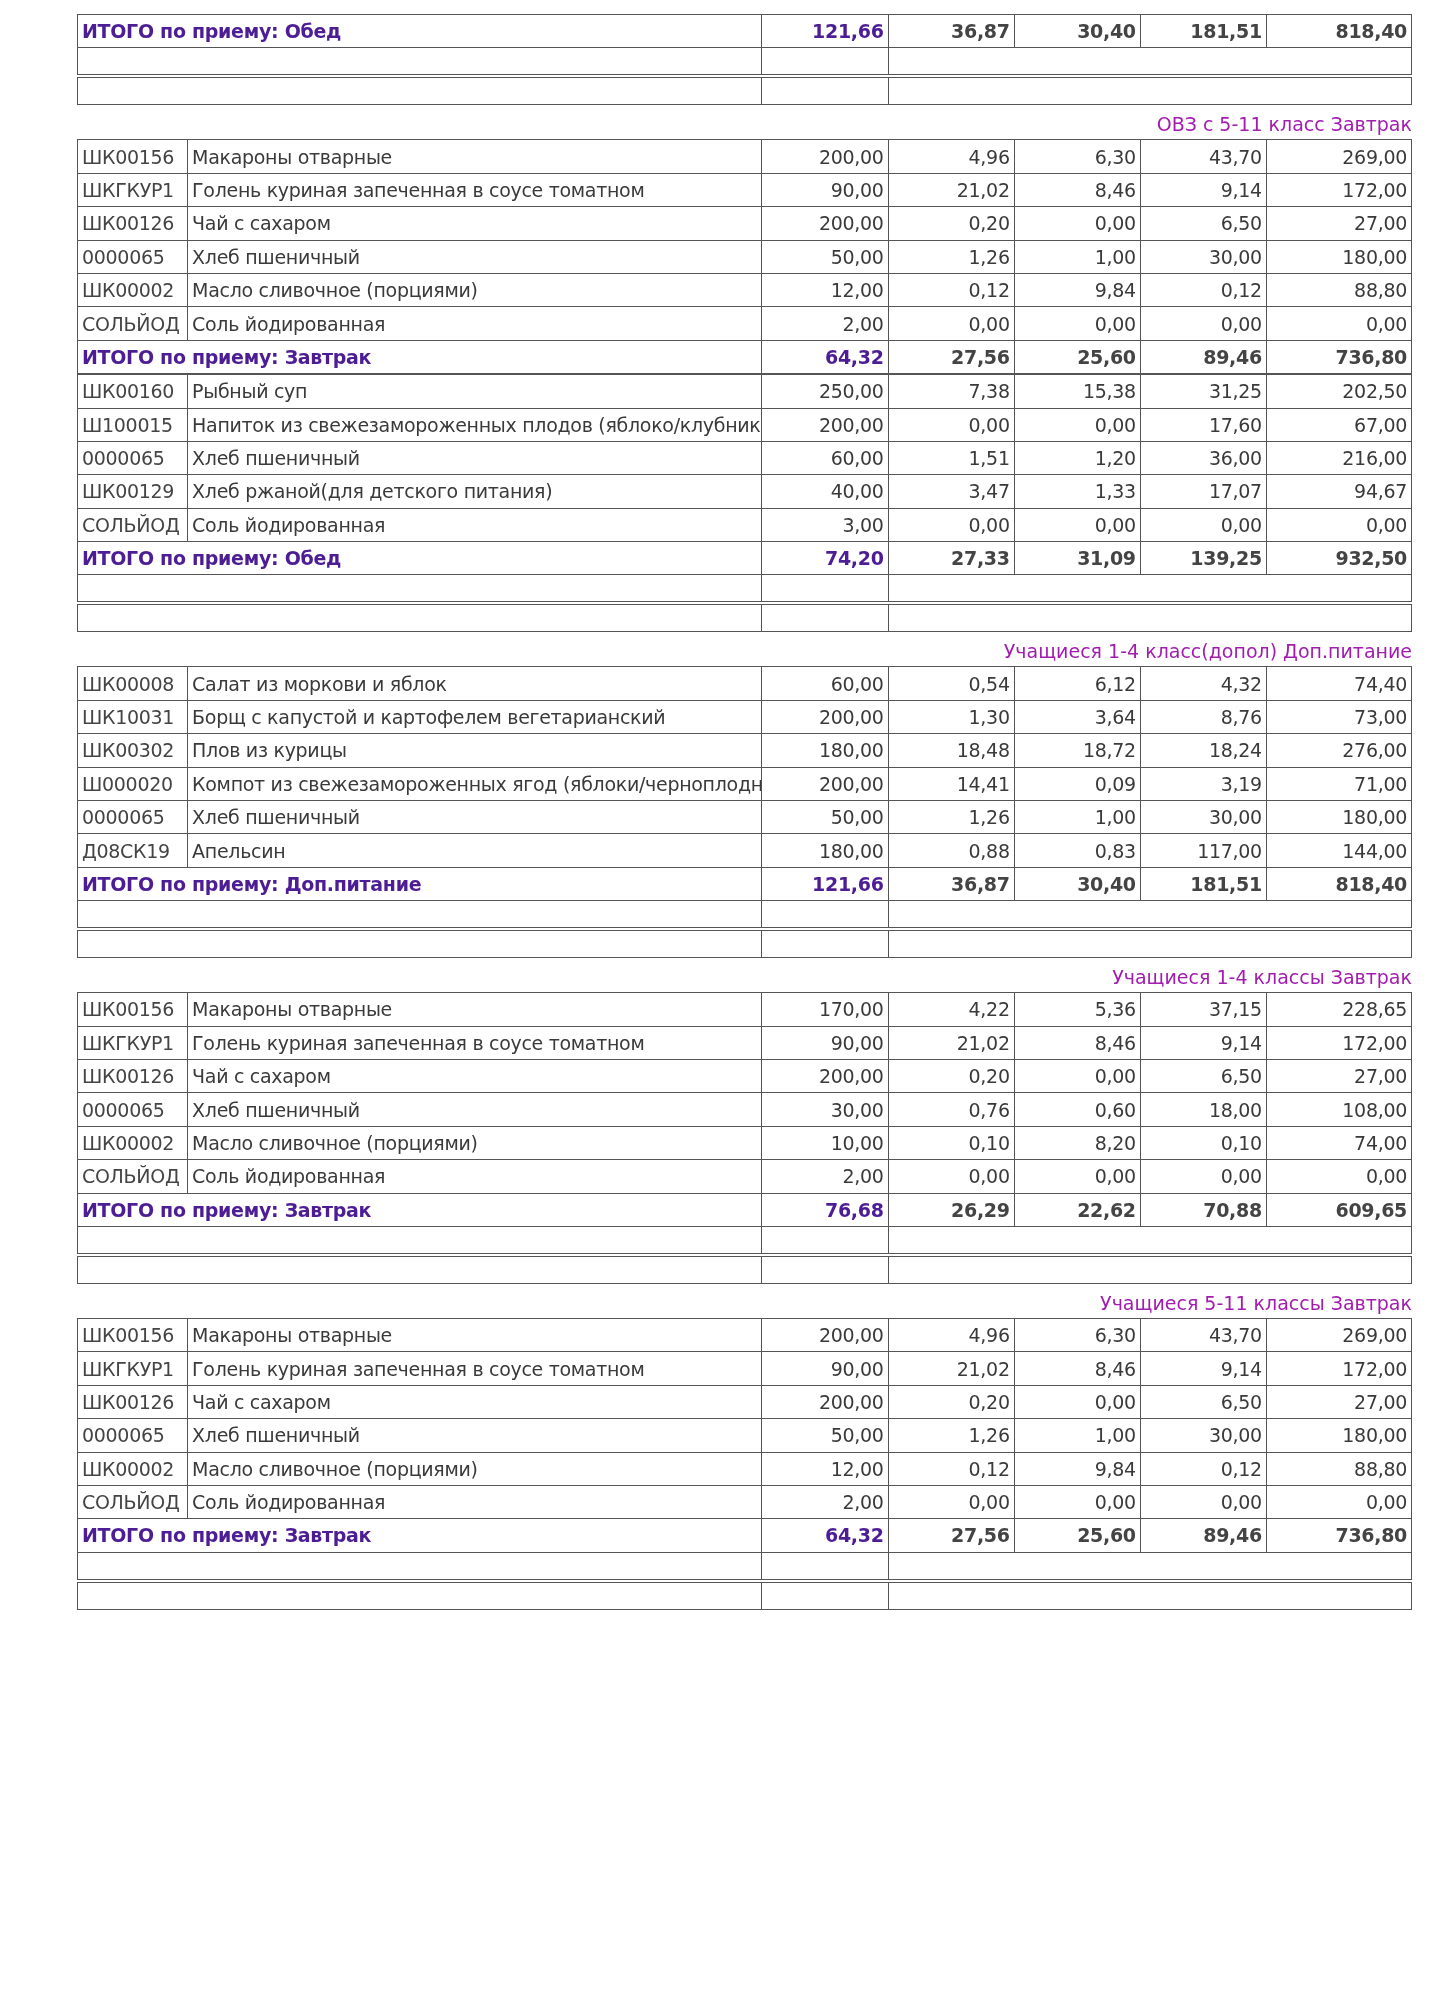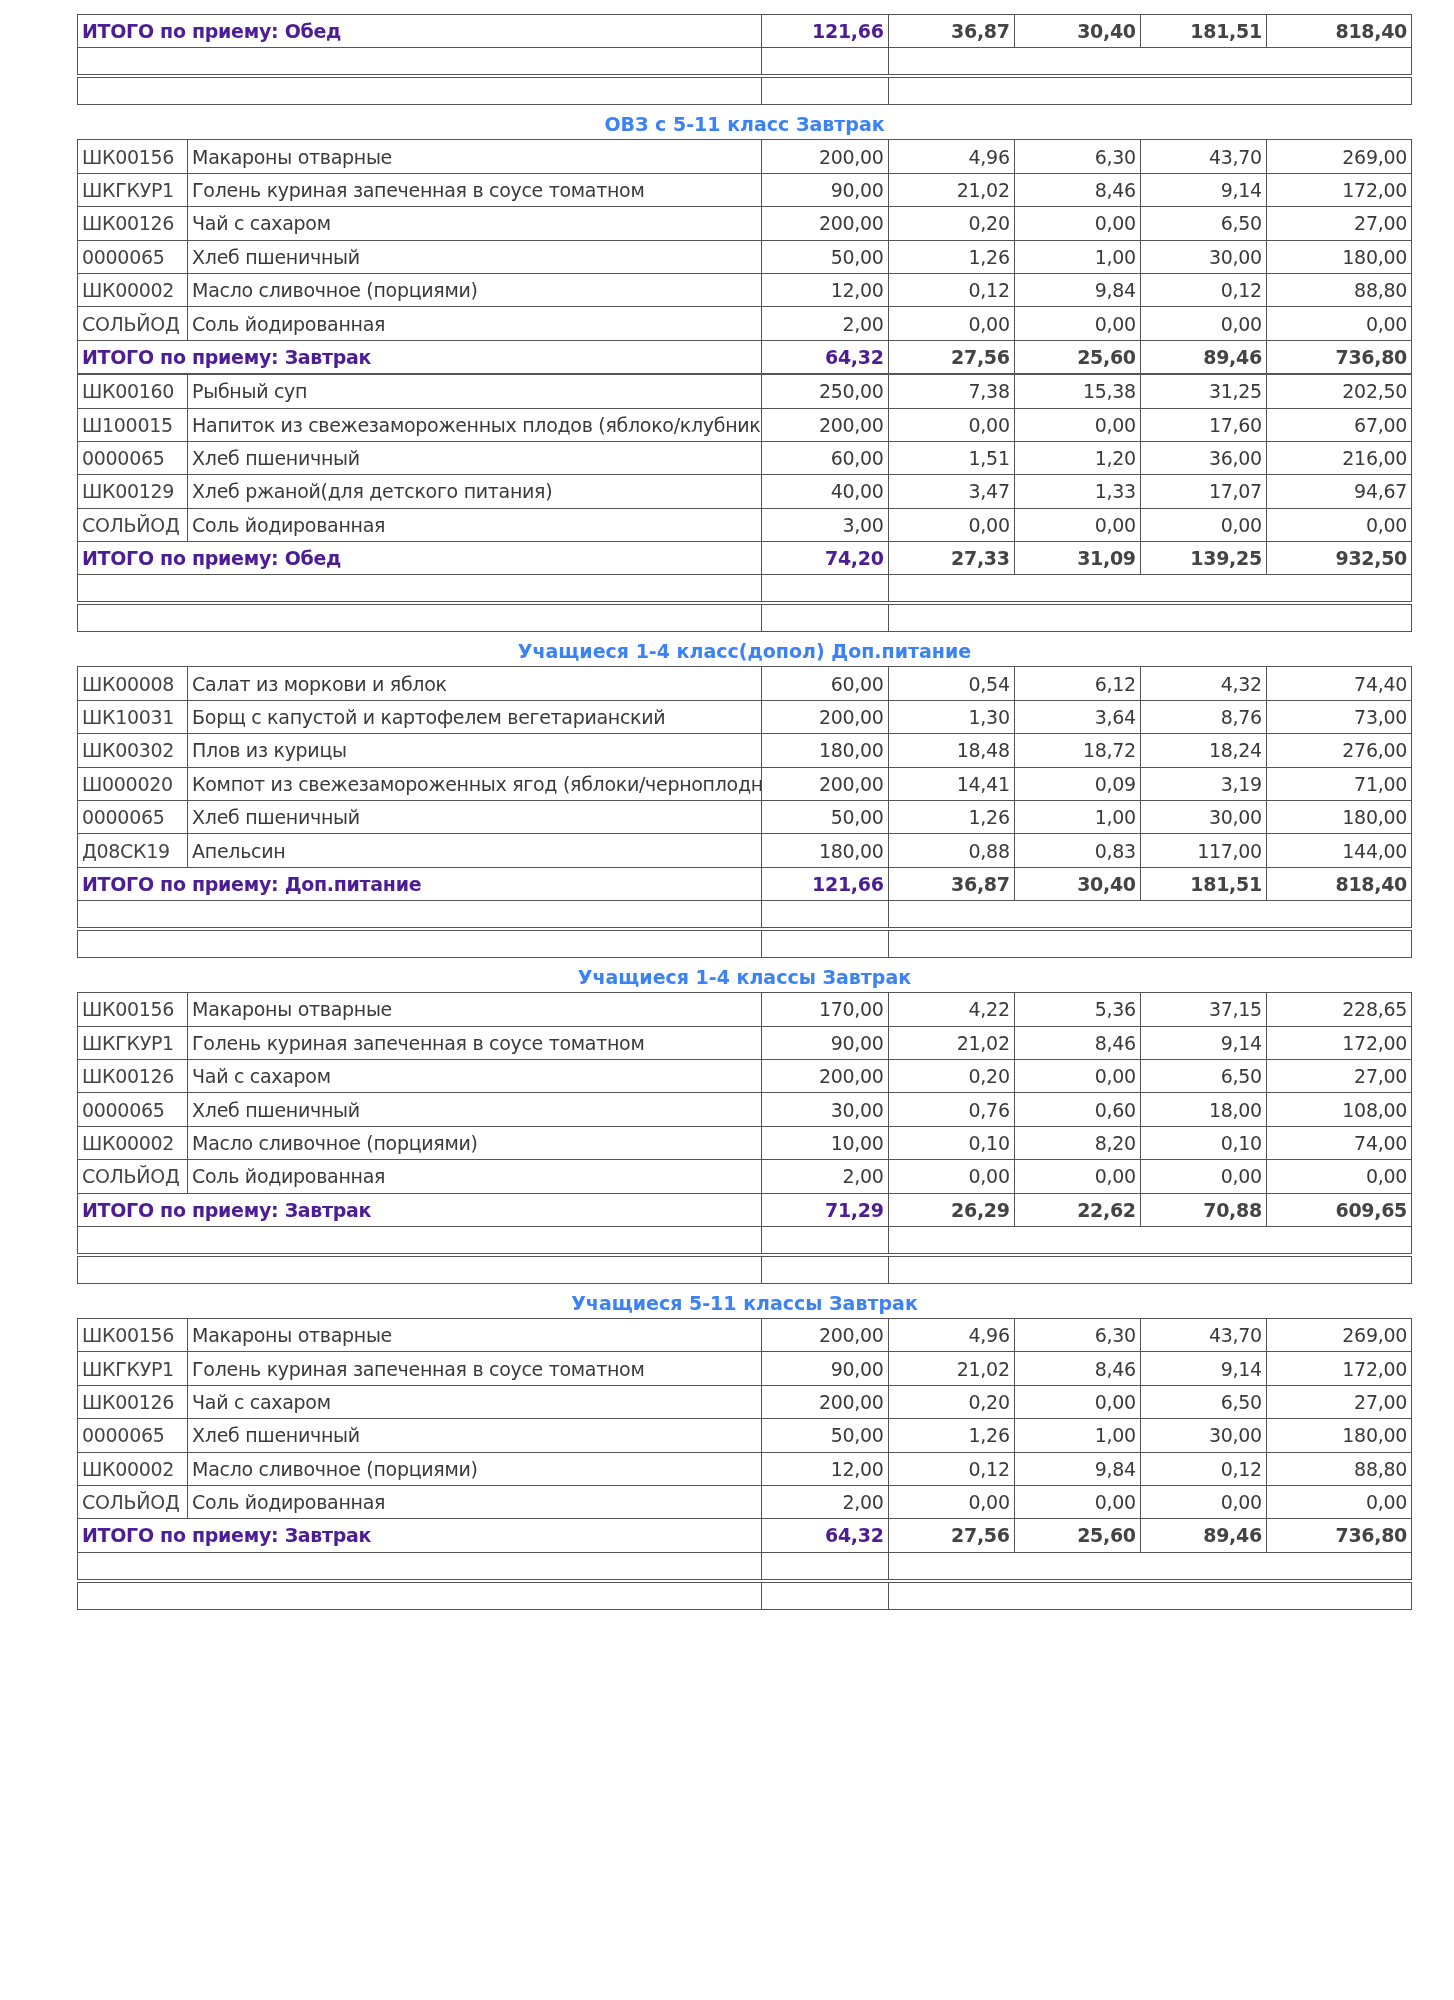--- a/index.html
+++ b/index.html
@@ -23,21 +23,21 @@
   col.c-n { width: 126px; }
   col.c-kc { width: 145px; }
   td.code { color: #444; }
   td.mass { text-align: right; }
   td.num { text-align: right; }
   tr.total td { font-weight: bold; color: #4c1d95; }
   tr.total td.num { font-weight: bold; color: #444; }
   tr.blank td { height: 26px; }
   tr.blank2 td { height: 26px; border-top: 4px double #555; }
   .title {
-    text-align: center; font-weight: bold; font-size: 19px; color: #3b82f6;
+    text-align: right; font-weight: normal; font-size: 19px; color: #a21caf;
     height: 34px; line-height: 38px;
   }
 </style>
 </head>
 <body>
 
 <div id="doc">
 
   <table class="sec">
     <colgroup>
@@ -381,21 +381,21 @@
               <td class="code">СОЛЬЙОД</td>
               <td class="name">Соль йодированная</td>
               <td class="mass">2,00</td>
               <td class="num">0,00</td>
               <td class="num">0,00</td>
               <td class="num">0,00</td>
               <td class="num">0,00</td>
             </tr>
             <tr class="total">
               <td colspan="2">ИТОГО по приему: Завтрак</td>
-              <td class="mass">71,29</td>
+              <td class="mass">76,68</td>
               <td class="num">26,29</td>
               <td class="num">22,62</td>
               <td class="num">70,88</td>
               <td class="num">609,65</td>
             </tr>
             <tr class="blank">
               <td colspan="2"></td>
               <td></td>
               <td colspan="4"></td>
             </tr>

